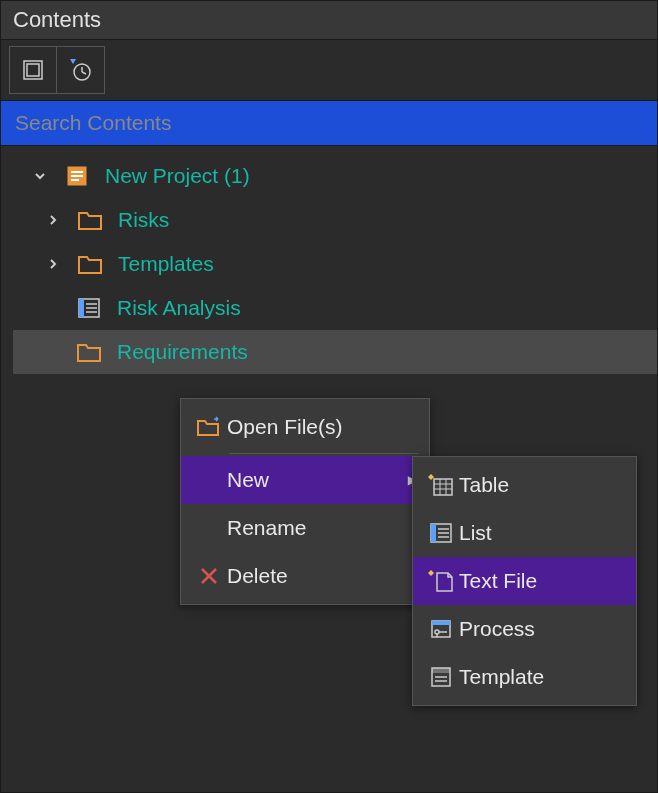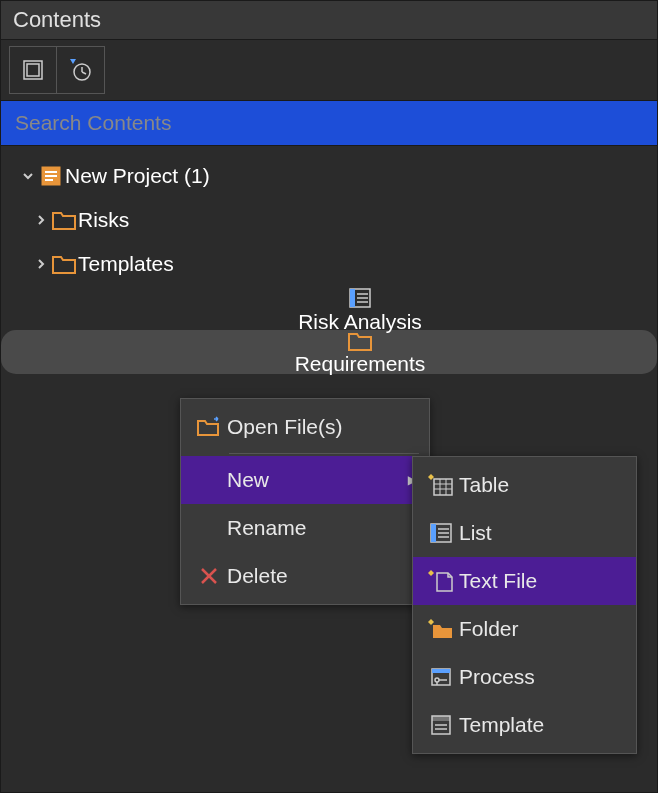--- a/index.html
+++ b/index.html
@@ -59,29 +59,29 @@
     .tree {
       padding: 8px 0;
     }
     .tree-row {
       display: flex;
       align-items: center;
       height: 44px;
       padding-left: 18px;
       cursor: pointer;
       font-size: 21px;
-      color: #ffffff;
-      gap: 0;
+      color: #14b8a6;
+      gap: 14px;
+      margin-left: 12px;
     }
     .tree-row.selected {
       background: #4a4a4a;
-      border-radius: 15px;
     }
     .indent-1 { padding-left: 31px; }
-    .indent-2 { padding-left: 62px; flex-direction: column; }
+    .indent-2 { padding-left: 62px; }
     .chevron {
       width: 18px;
       display: inline-flex;
       justify-content: center;
       color: #ccc;
       font-size: 14px;
     }
     .tree-icon {
       width: 28px;
       height: 24px;
@@ -302,29 +302,20 @@
       <svg width="26" height="24" viewBox="0 0 26 24">
         <path d="M3 1 L6 4 L3 7 L0 4 Z" fill="#e8c04a"></path>
         <path d="M9 4 L20 4 L24 8 L24 22 L9 22 Z" fill="none" stroke="#ccc" stroke-width="1.5"></path>
         <path d="M20 4 L20 8 L24 8" fill="none" stroke="#ccc" stroke-width="1.5"></path>
       </svg>
     </span>
     <span>Text File</span>
   </div>
   <div class="menu-item">
     <span class="menu-icon">
-      <svg width="26" height="22" viewBox="0 0 26 22">
-        <path d="M3 1 L6 4 L3 7 L0 4 Z" fill="#e8c04a"></path>
-        <path d="M5 7 L12 7 L14 10 L24 10 L24 20 L5 20 Z" fill="#e8953a"></path>
-      </svg>
-    </span>
-    <span>Folder</span>
-  </div>
-  <div class="menu-item">
-    <span class="menu-icon">
       <svg width="24" height="24" viewBox="0 0 24 24">
         <rect x="3" y="4" width="18" height="16" fill="none" stroke="#ccc" stroke-width="1.5"></rect>
         <rect x="3" y="4" width="18" height="4" fill="#5aa0ff"></rect>
         <circle cx="8" cy="15" r="2" fill="none" stroke="#ccc" stroke-width="1.5"></circle>
         <line x1="8" y1="17" x2="8" y2="20" stroke="#ccc" stroke-width="1.5"></line>
         <line x1="10" y1="15" x2="18" y2="15" stroke="#ccc" stroke-width="1.5"></line>
       </svg>
     </span>
     <span>Process</span>
   </div>

